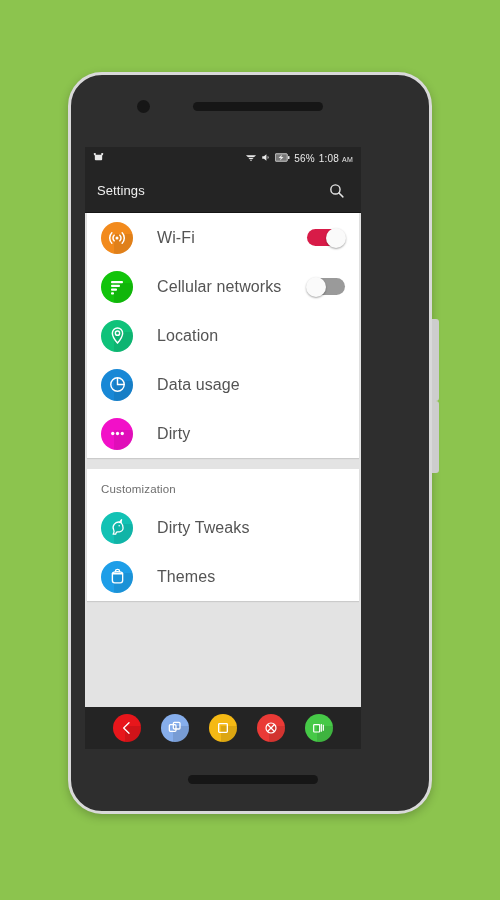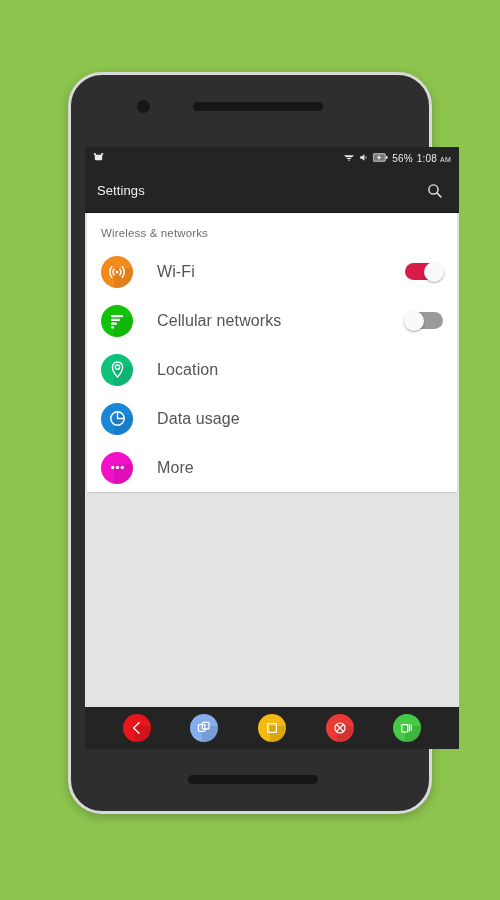--- a/index.html
+++ b/index.html
@@ -49,21 +49,21 @@
     left: 117px; bottom: 27px;
     width: 130px; height: 9px;
     background: #161616;
     border-radius: 5px;
   }
 
   
   .screen {
     position: absolute;
     left: 14px; top: 72px;
-    width: 374px; height: 602px;
+    width: 276px; height: 602px;
     background: #c2410c;
     overflow: hidden;
     display: flex;
     flex-direction: column;
   }
 
   
   .status-bar {
     height: 22px;
     background: #242424;
@@ -257,21 +257,20 @@
         <svg width="17" height="17" viewBox="0 0 24 24" fill="none" stroke="#e6e6e6" stroke-width="2">
           <circle cx="10.5" cy="10.5" r="6.5"></circle>
           <line x1="15.5" y1="15.5" x2="21" y2="21" stroke-linecap="round"></line>
         </svg>
       </span>
     </div>
 
     <div class="content">
 
       <div class="card first">
-        <div class="section-header">Wireless &amp; networks</div>
 
         <div class="row">
           <span class="row-icon" style="background:#F28A1C">
             <svg width="20" height="20" viewBox="0 0 24 24" fill="none" stroke="#fff" stroke-width="1.8" stroke-linecap="round">
               <circle cx="12" cy="12" r="1.8" fill="#fff" stroke="none"></circle>
               <path d="M8.6 8.6a4.8 4.8 0 0 0 0 6.8"></path>
               <path d="M15.4 8.6a4.8 4.8 0 0 1 0 6.8"></path>
               <path d="M5.8 5.8a8.8 8.8 0 0 0 0 12.4"></path>
               <path d="M18.2 5.8a8.8 8.8 0 0 1 0 12.4"></path>
             </svg>
@@ -319,24 +318,49 @@
         </div>
 
         <div class="row">
           <span class="row-icon" style="background:#F210C8">
             <svg width="19" height="19" viewBox="0 0 24 24" fill="#fff">
               <circle cx="6" cy="12" r="2.1"></circle>
               <circle cx="12" cy="12" r="2.1"></circle>
               <circle cx="18" cy="12" r="2.1"></circle>
             </svg>
           </span>
-          <span class="row-label">More</span>
+          <span class="row-label">Dirty</span>
         </div>
       </div>
 
+      <div class="card">
+        <div class="section-header">Customization</div>
+
+        <div class="row">
+          <span class="row-icon" style="background:#12C2B4">
+            <svg width="20" height="20" viewBox="0 0 24 24" fill="none" stroke="#fff" stroke-width="1.5" stroke-linejoin="round" stroke-linecap="round">
+              <path d="M15.5 4.5 L17.5 2 L16.8 5.5"></path>
+              <path d="M16.8 5.5c-2.8-1.2-6.3-.4-8.2 2.1-1.5 2-1.6 4.6-.6 6.6.6 1.2.6 2.6 0 3.8l-.7 1.4h3.1l.6-1.6c.3-.8 1-1.3 1.8-1.3h2.1c2.4 0 4.4-2 4.4-4.4 0-2.5-.9-5.1-2.5-6.6z"></path>
+              <circle cx="14.6" cy="9.3" r="0.9" fill="#fff" stroke="none"></circle>
+            </svg>
+          </span>
+          <span class="row-label">Dirty Tweaks</span>
+        </div>
+
+        <div class="row">
+          <span class="row-icon" style="background:#1E9EE8">
+            <svg width="19" height="19" viewBox="0 0 24 24" fill="none" stroke="#fff" stroke-width="1.7" stroke-linejoin="round">
+              <path d="M5.5 8.5h13v8.5a3 3 0 0 1-3 3h-7a3 3 0 0 1-3-3V8.5z"></path>
+              <path d="M5.5 8.5c0-1.4 2.9-2.5 6.5-2.5s6.5 1.1 6.5 2.5"></path>
+              <path d="M9.5 6.3V4.6c0-.9.8-1.6 2.5-1.6s2.5.7 2.5 1.6v1.7"></path>
+            </svg>
+          </span>
+          <span class="row-label">Themes</span>
+        </div>
+      </div>
 
     </div>
 
     <div class="nav-bar">
 
       <span class="nav-btn" style="background:#E8161B">
         <svg width="16" height="16" viewBox="0 0 24 24" fill="none" stroke="#fff" stroke-width="2" stroke-linecap="round" stroke-linejoin="round">
           <polyline points="15 4 7 12 15 20"></polyline>
         </svg>
       </span>

